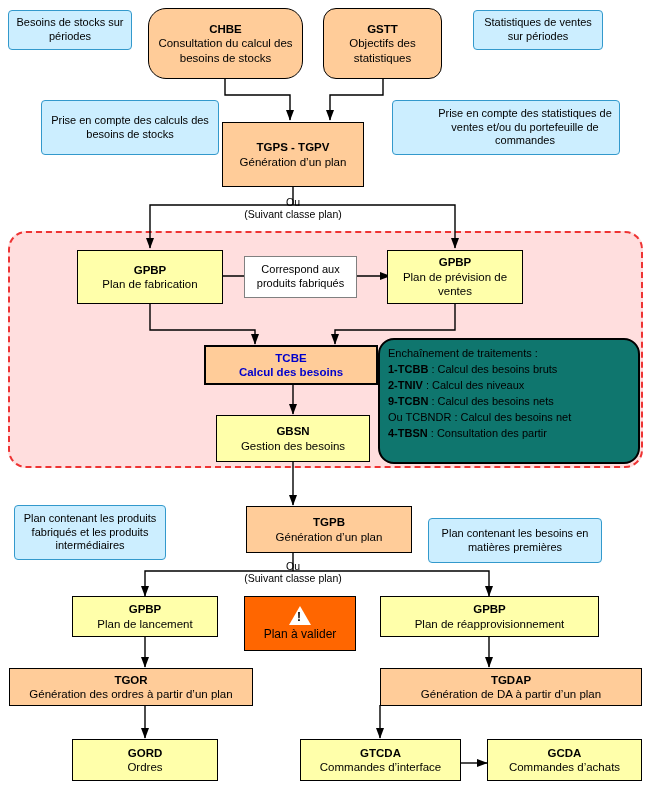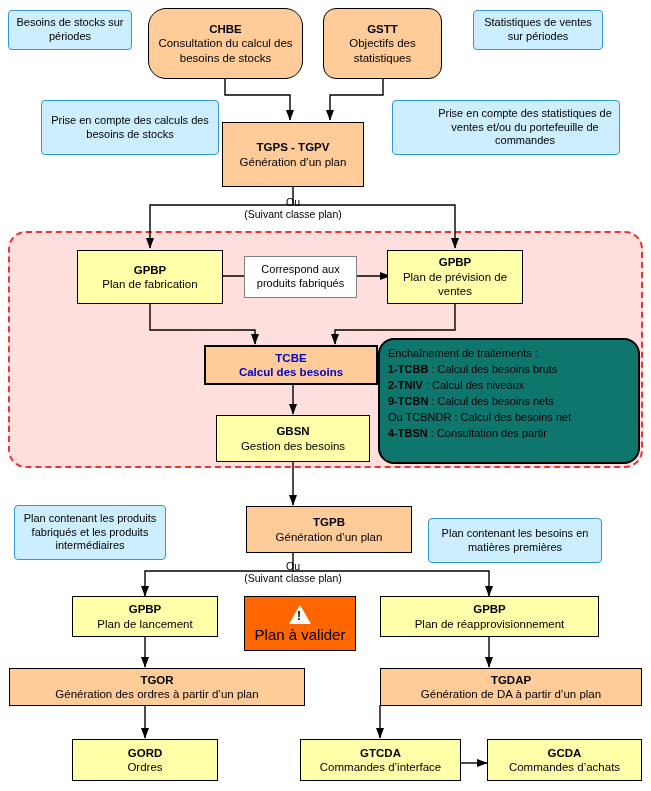--- a/index.html
+++ b/index.html
@@ -76,21 +76,21 @@
   .bigcallout b{font-weight:bold;}
   .warnbox{
     position:absolute;
     box-sizing:border-box;
     background:#ff6600;
     border:1px solid #000;
     display:flex;
     flex-direction:column;
     align-items:center;
     justify-content:center;
-    font-size:15px;
+    font-size:12px;
   }
   .warnbox .lbl{margin-top:2px;}
   .tri{
     width:0;height:0;
     border-left:11px solid transparent;
     border-right:11px solid transparent;
     border-bottom:19px solid #ffffff;
     position:relative;
   }
   .tri:after{
@@ -264,21 +264,21 @@
   <div class="warnbox" style="left:244px;top:596px;width:112px;height:55px;">
     <span class="tri"></span>
     <span class="lbl">Plan à valider</span>
   </div>
 
   <div class="node yellow" style="left:380px;top:596px;width:219px;height:41px;">
     <span class="title">GPBP</span>
     <span class="sub">Plan de réapprovisionnement</span>
   </div>
 
-  <div class="node peach" style="left:9px;top:668px;width:296px;height:38px;justify-content:center;">
+  <div class="node peach" style="left:9px;top:668px;width:244px;height:38px;justify-content:center;">
     <span class="title">TGOR</span>
     <span class="sub">Génération des ordres à partir d’un plan</span>
   </div>
 
   <div class="node peach" style="left:380px;top:668px;width:262px;height:38px;">
     <span class="title">TGDAP</span>
     <span class="sub">Génération de DA à partir d’un plan</span>
   </div>
 
   <div class="node yellow" style="left:72px;top:739px;width:146px;height:42px;">

